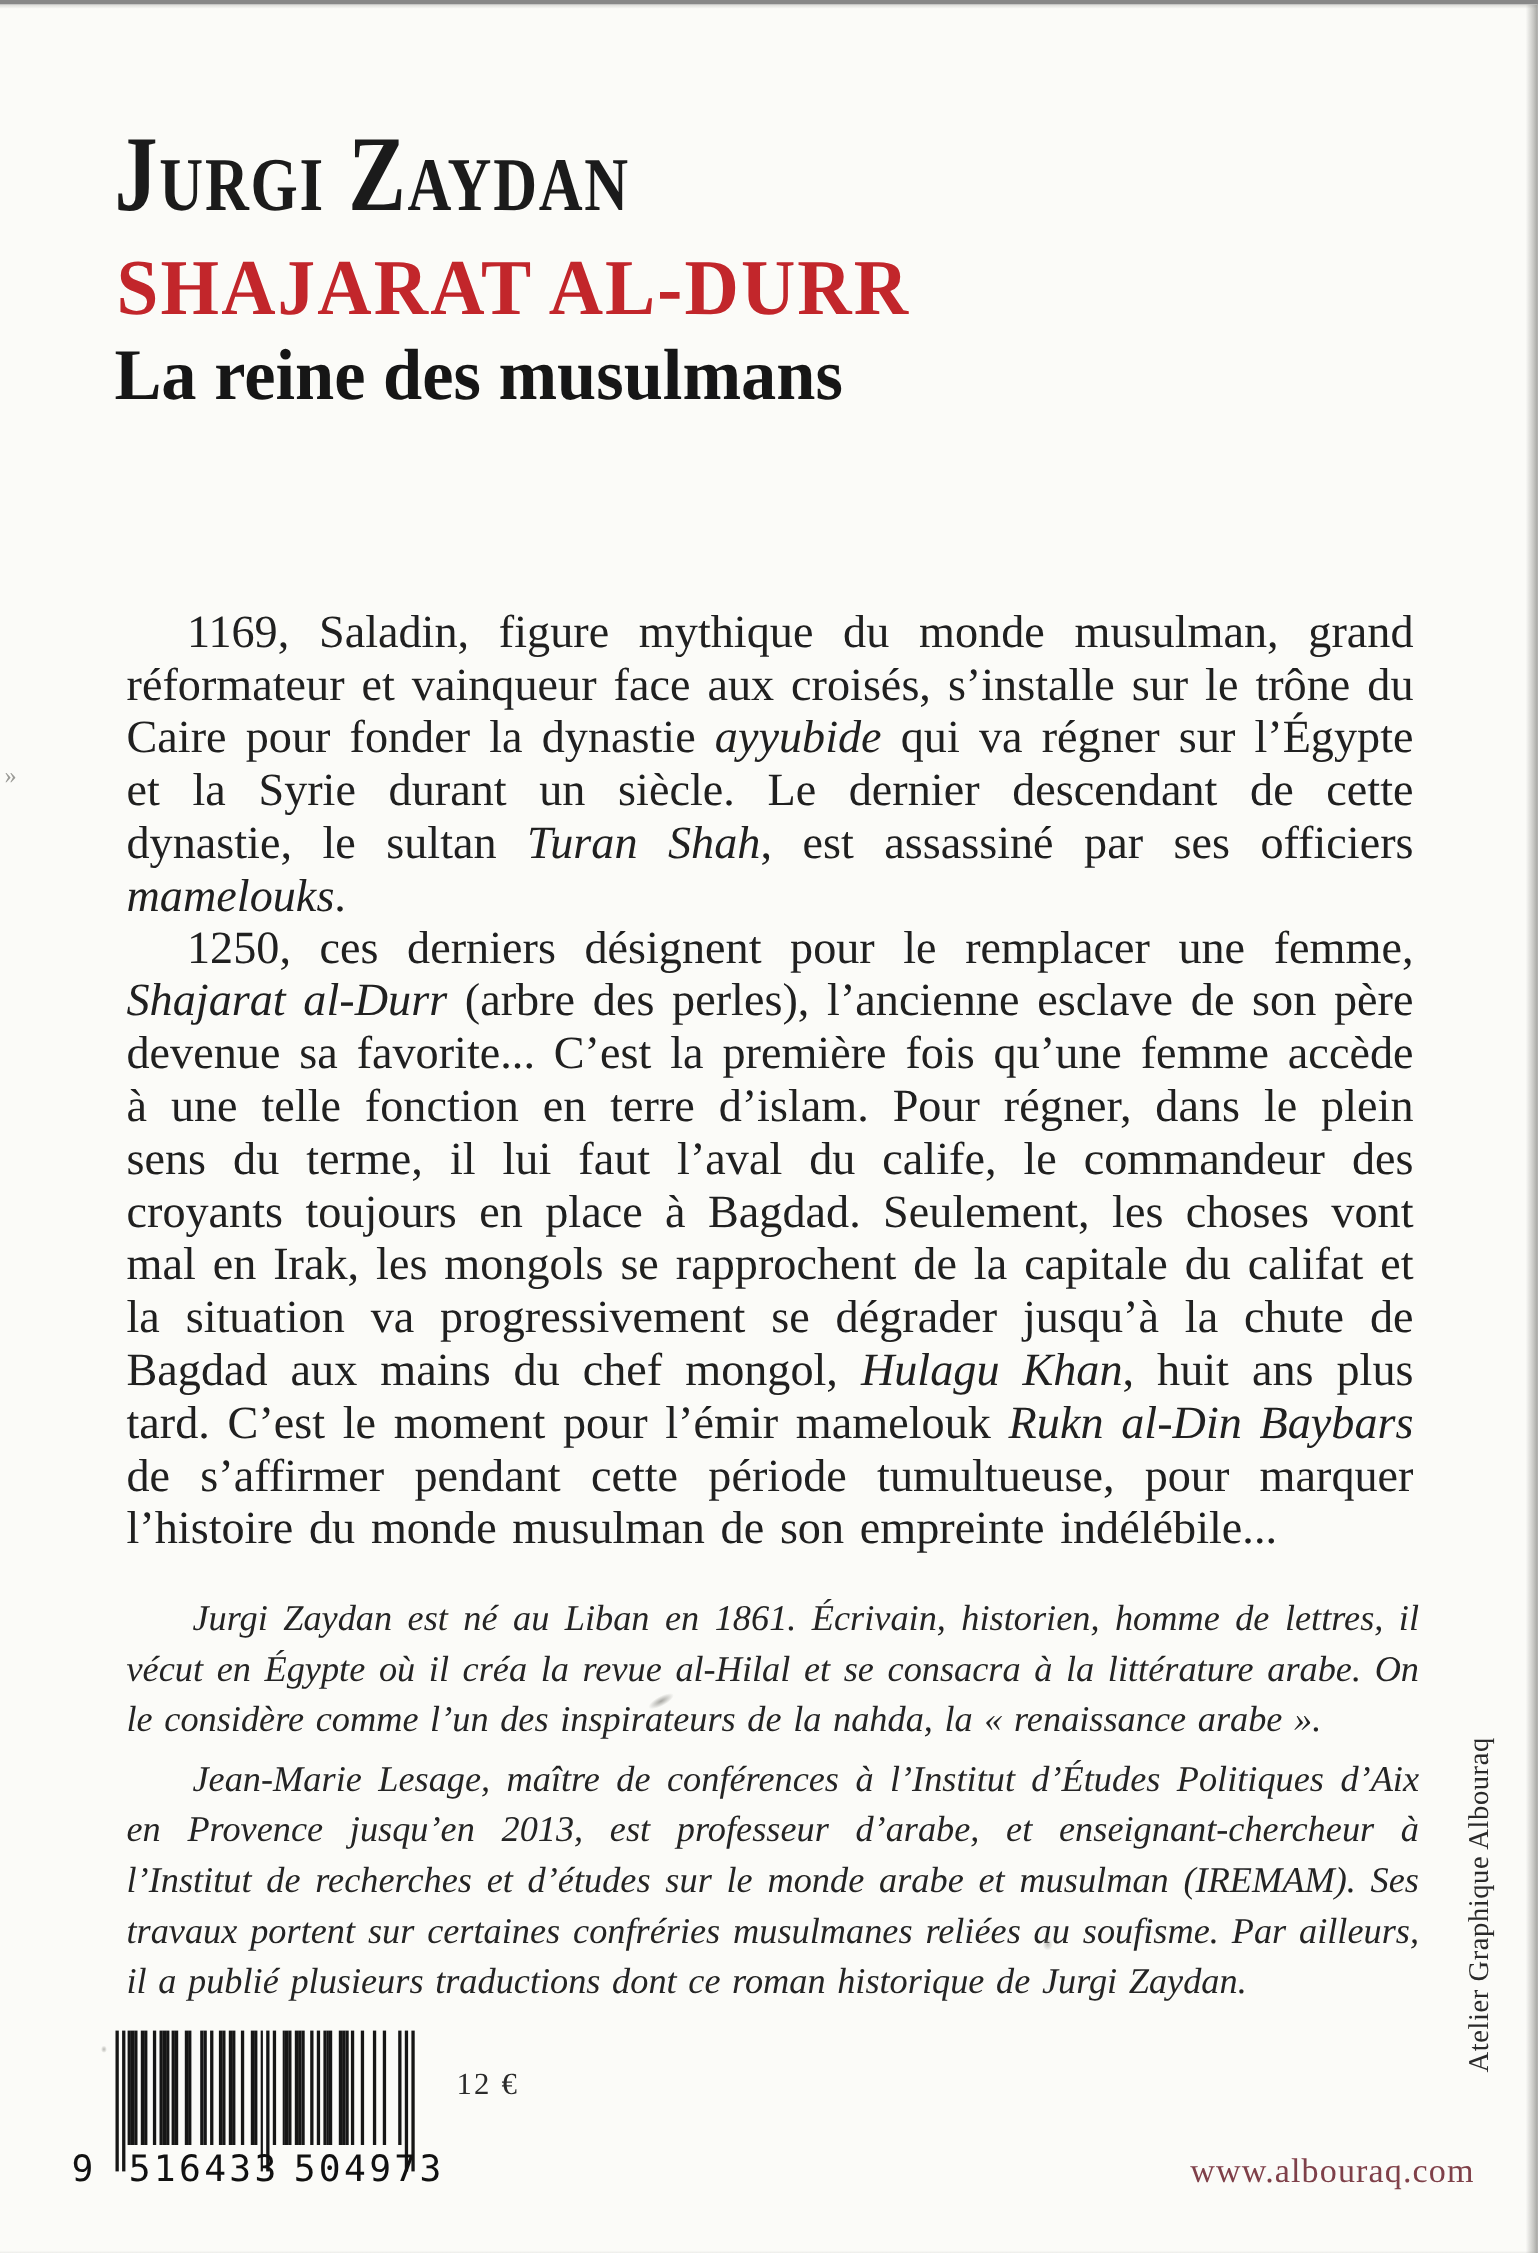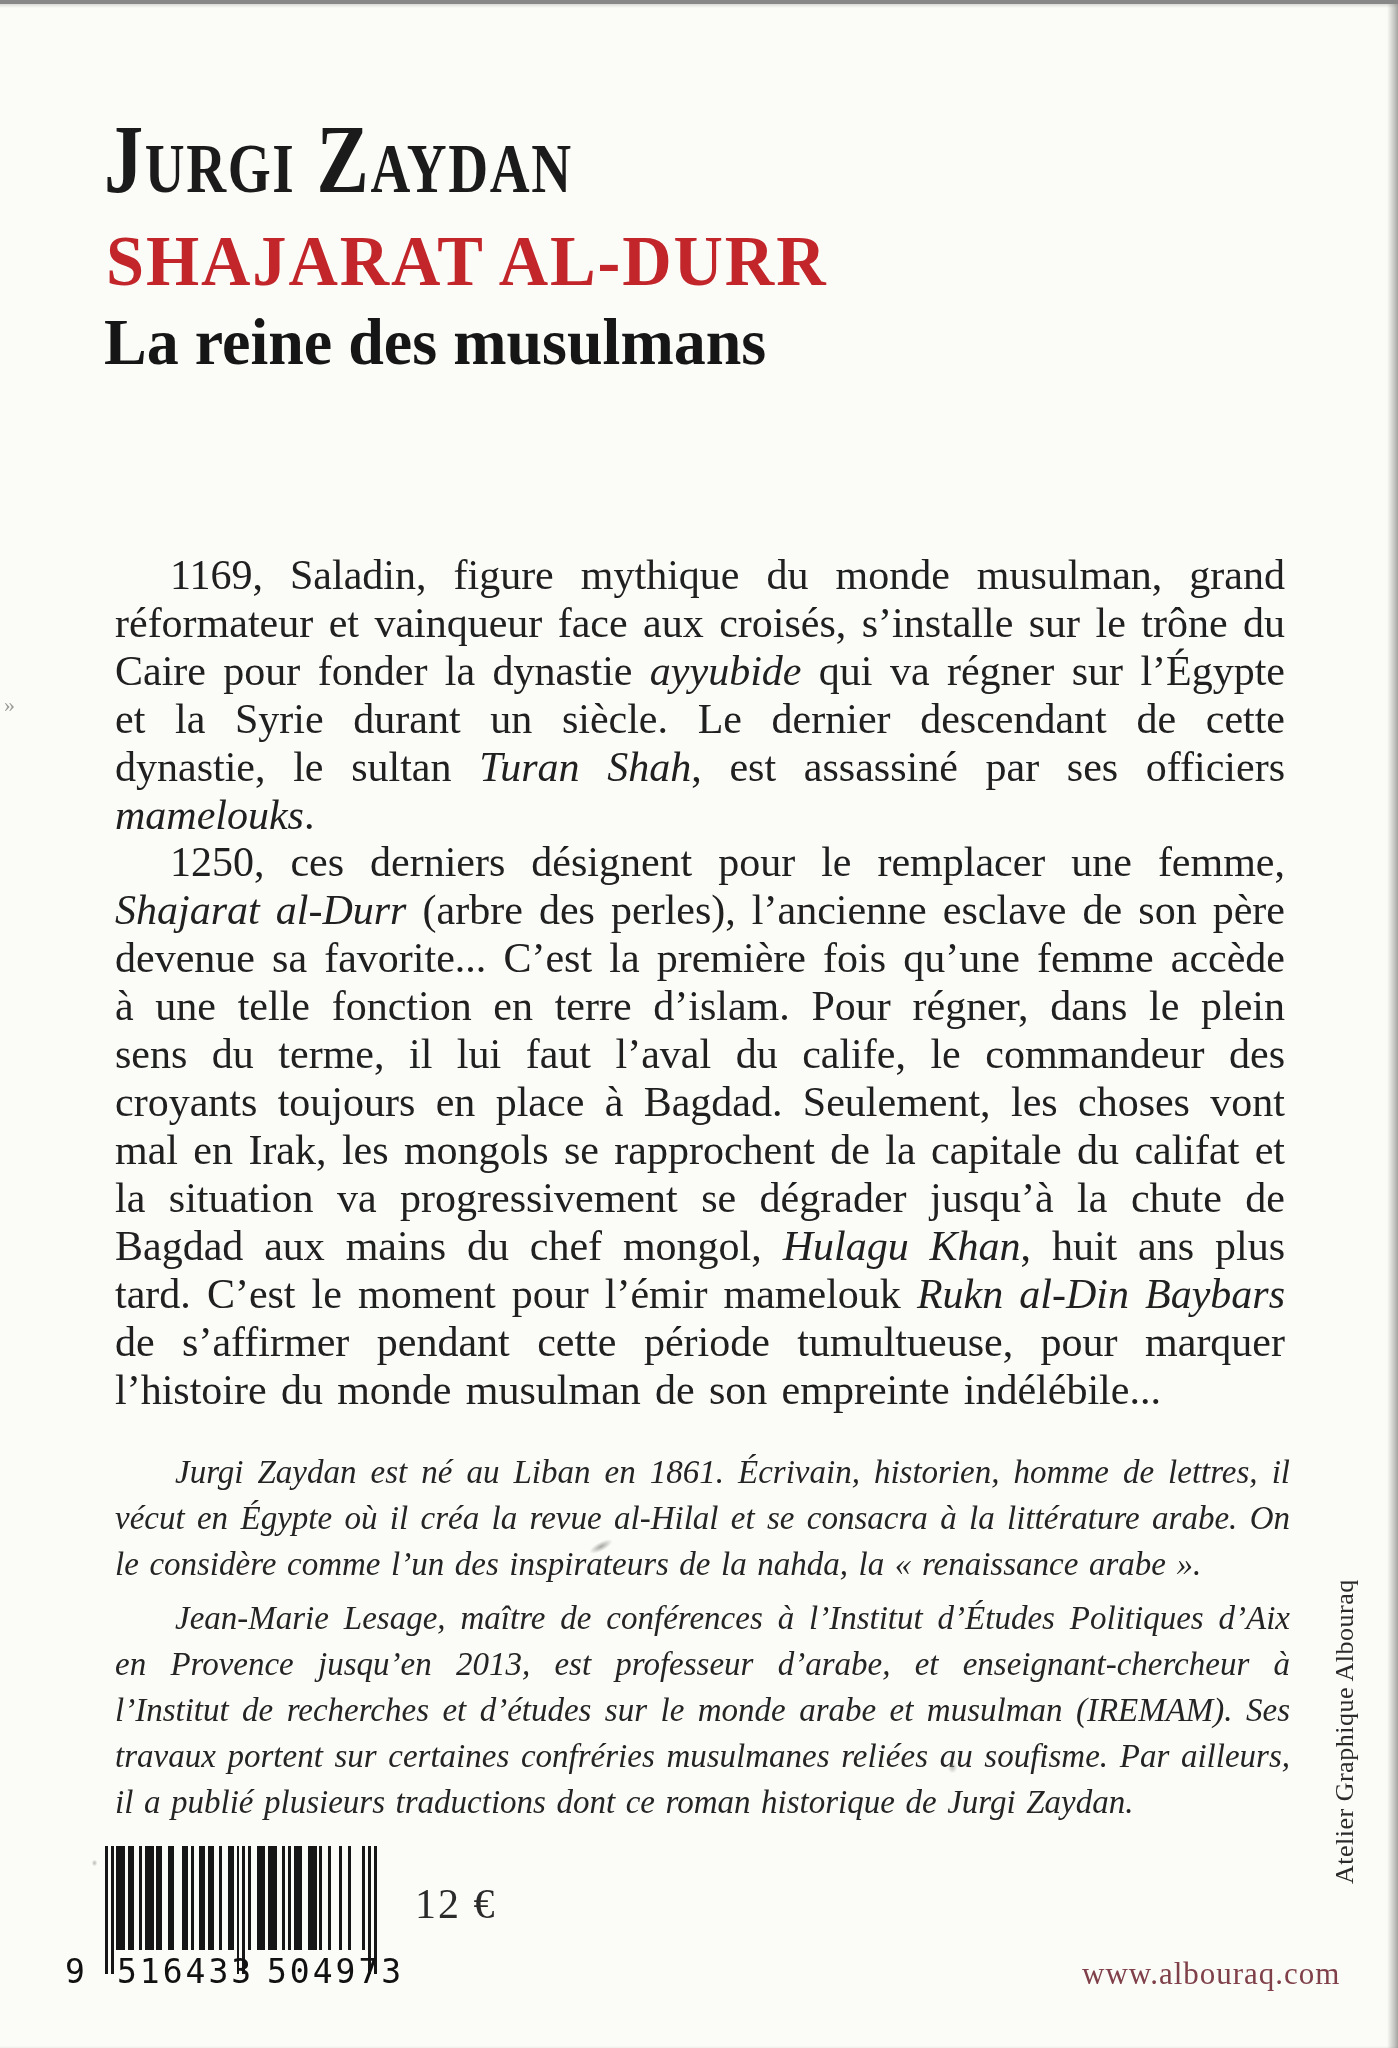--- a/index.html
+++ b/index.html
@@ -72,21 +72,21 @@
     position:absolute;top:106px;
     font-family:"DejaVu Sans Mono", monospace;
     font-size:33px;color:#111;
     letter-spacing:3px;white-space:nowrap;
   }
   .bc-lead{left:-40px;}
   .bc-g1{left:12px;}
   .bc-g2{left:162px;text-align:right;}
   .price{
     position:absolute;left:415px;top:1876px;
-    font-size:42px;color:#2b2b2b;letter-spacing:2px;
+    font-size:28px;color:#2b2b2b;letter-spacing:2px;
   }
   .website{
     position:absolute;left:1082px;top:1952px;
     font-size:31px;letter-spacing:1px;white-space:nowrap;
   }
   .credit-vert{position:absolute;left:1330px;top:1612px;width:36px;height:268px;}
   .credit-vert span{
     position:absolute;left:30px;bottom:0;
     transform:rotate(-90deg);transform-origin:0 100%;
     white-space:nowrap;

